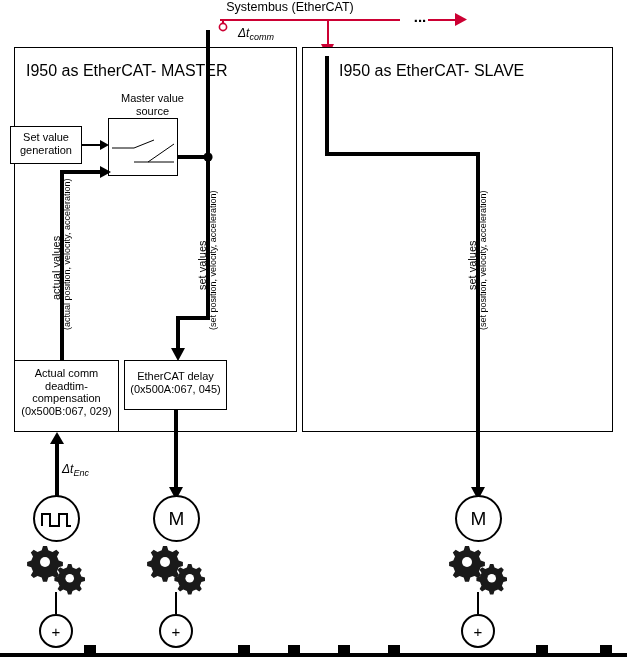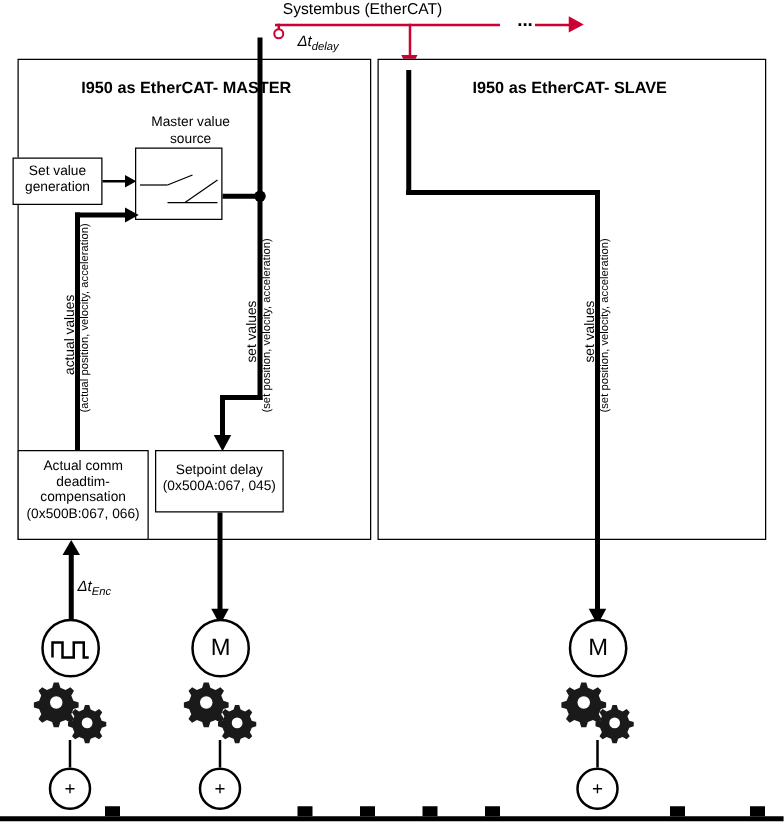--- a/index.html
+++ b/index.html
@@ -19,24 +19,23 @@
     box-sizing:border-box;
   }
   .panel{
     position:absolute;
     border:1px solid #000;
     background:#fff;
     box-sizing:border-box;
   }
   .panel-title{
     position:absolute;
-    font-size:13px;
-    font-weight:bold;
+    font-size:16px;
+    font-weight:normal;
     white-space:nowrap;
-    margin-left:39px;
   }
   .lbl{position:absolute;font-size:11px;line-height:1.15;text-align:center;}
   .small{font-size:9.5px;}
   .vlabel{
     position:absolute;
     font-size:11px;
     white-space:nowrap;
     transform-origin:0 0;
     transform:rotate(-90deg);
   }
@@ -63,21 +62,21 @@
 <div class="lbl" style="left:205px;top:0px;width:170px;font-size:12.5px;">Systembus (EtherCAT)</div>
 
 <div class="redline" style="left:220px;top:19px;width:180px;height:2px;"></div>
 <div class="redline" style="left:428px;top:19px;width:30px;height:2px;"></div>
 <svg style="left:455px;top:13px;width:14px;height:14px;">
   <polygon points="0,0 12,6.5 0,13" fill="#cc0033"></polygon>
 </svg>
 <div class="lbl" style="left:405px;top:8px;width:30px;font-size:15px;font-weight:bold;">...</div>
 
 <div class="abs" style="left:238px;top:26px;font-size:12px;">
-  <span class="it">Δt</span><sub class="it" style="font-size:9px;">delay</sub>
+  <span class="it">Δt</span><sub class="it" style="font-size:9px;">comm</sub>
 </div>
 
 <div class="redline" style="left:222px;top:19px;width:2px;height:9px;"></div>
 <svg style="left:218px;top:22px;width:11px;height:11px;">
   <circle cx="5" cy="5" r="3.6" fill="#ffffff" stroke="#cc0033" stroke-width="1.6"></circle>
 </svg>
 
 <div class="redline" style="left:327px;top:19px;width:2px;height:30px;"></div>
 <svg style="left:321px;top:44px;width:16px;height:14px;">
   <polygon points="6.5,13 0,0 13,0" fill="#cc0033"></polygon>
@@ -126,26 +125,26 @@
 </svg>
 
 <div class="vlabel" style="left:196px;top:290px;">set  values</div>
 <div class="vlabel small" style="left:208px;top:330px;">(set position, velocity, acceleration)</div>
 
 <div class="box" style="left:14px;top:360px;width:105px;height:72px;"></div>
 <div class="lbl" style="left:14px;top:367px;width:105px;">
   <span>Actual comm</span><br>
   <span>deadtim-</span><br>
   <span>compensation</span><br>
-  <span>(0x500B:067, 066)</span>
+  <span>(0x500B:067, 029)</span>
 </div>
 
 <div class="box" style="left:124px;top:360px;width:103px;height:50px;"></div>
 <div class="lbl" style="left:124px;top:370px;width:103px;">
-  <span>Setpoint delay</span><br>
+  <span>EtherCAT delay</span><br>
   <span>(0x500A:067, 045)</span>
 </div>
 
 <div class="line" style="left:55px;top:440px;width:4px;height:58px;"></div>
 <svg style="left:50px;top:432px;width:14px;height:14px;">
   <polygon points="7,0 0,12 14,12" fill="#000"></polygon>
 </svg>
 <div class="abs" style="left:62px;top:462px;font-size:12px;">
   <span class="it">Δt</span><sub class="it" style="font-size:9px;">Enc</sub>
 </div>

